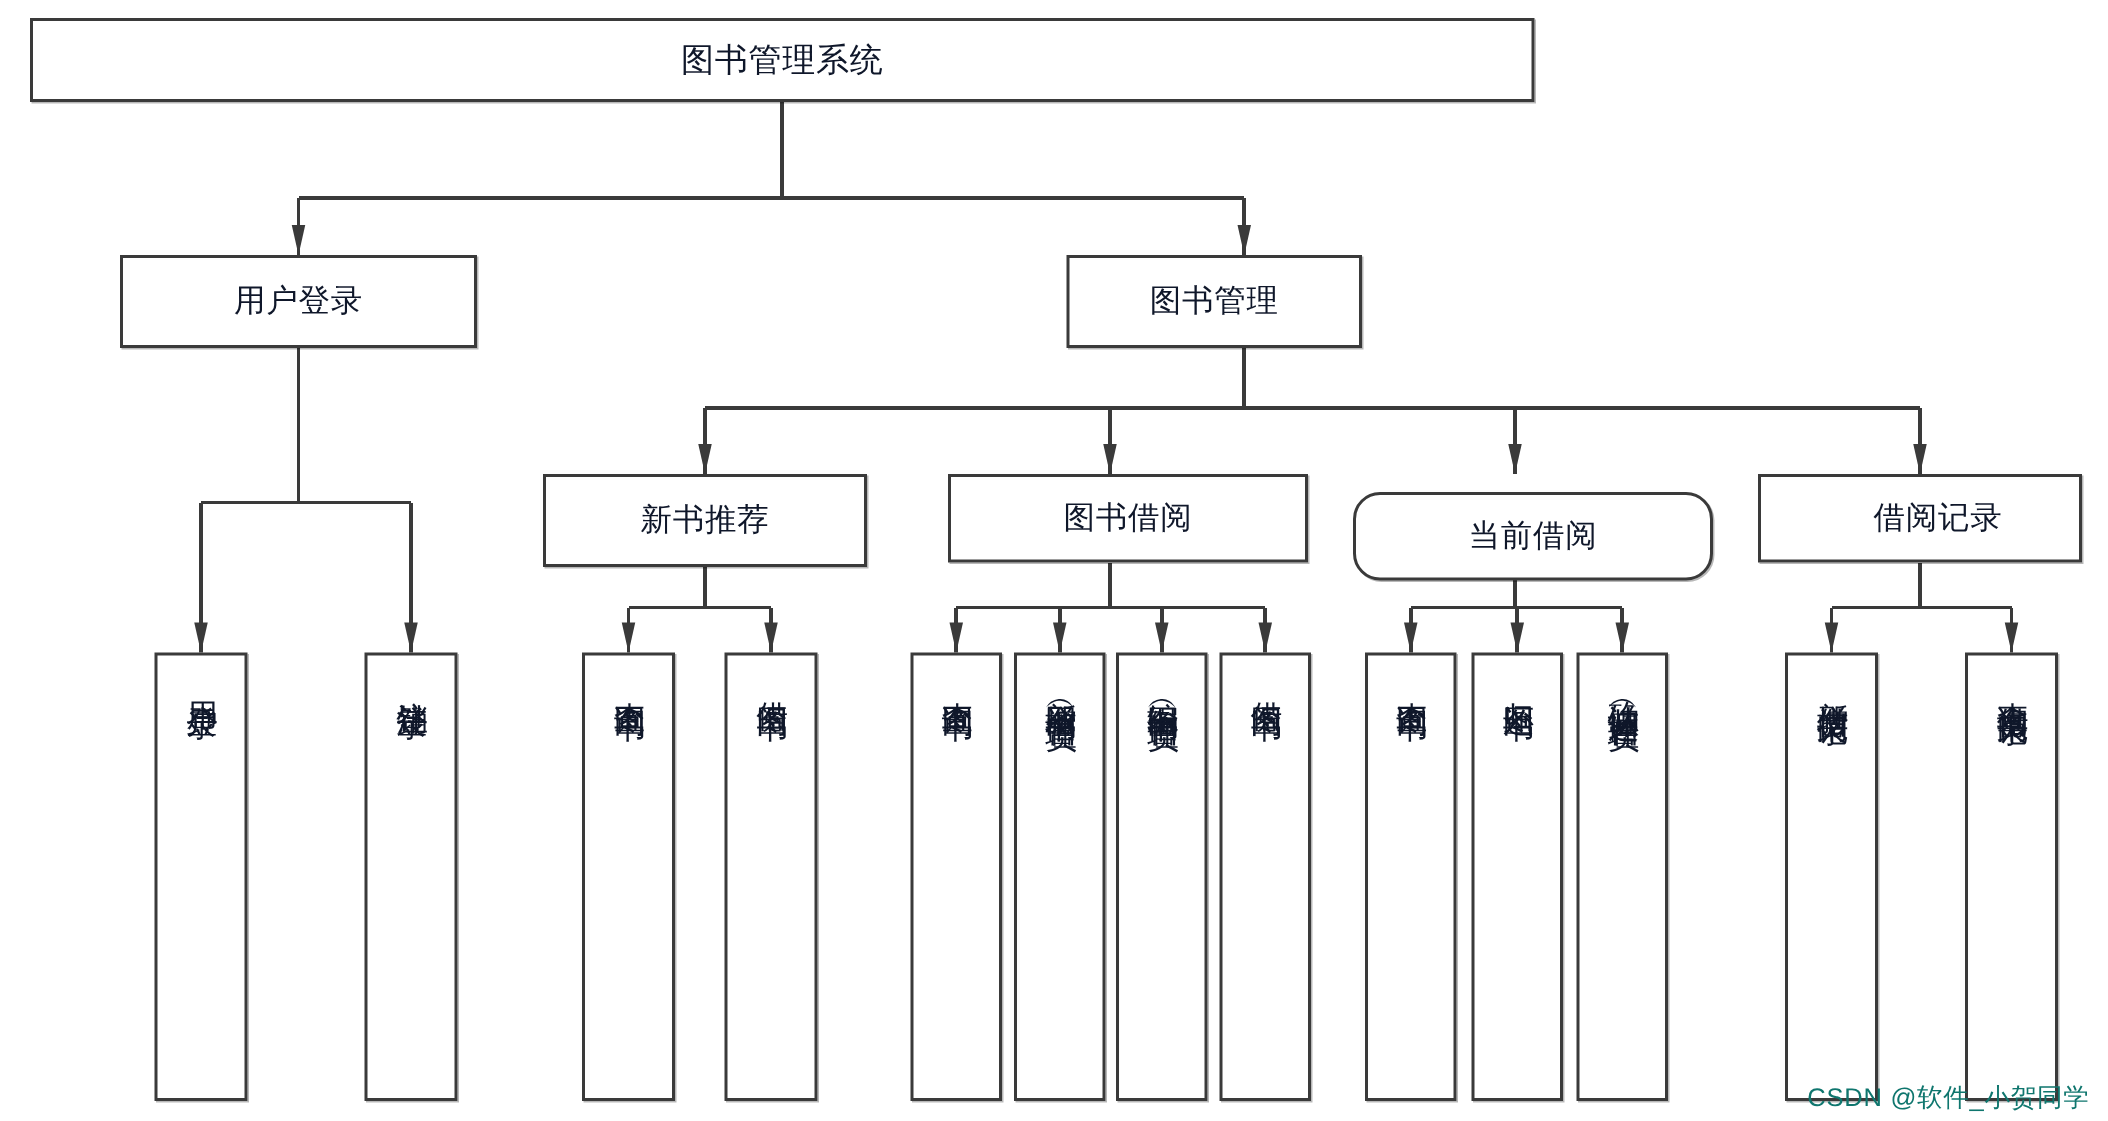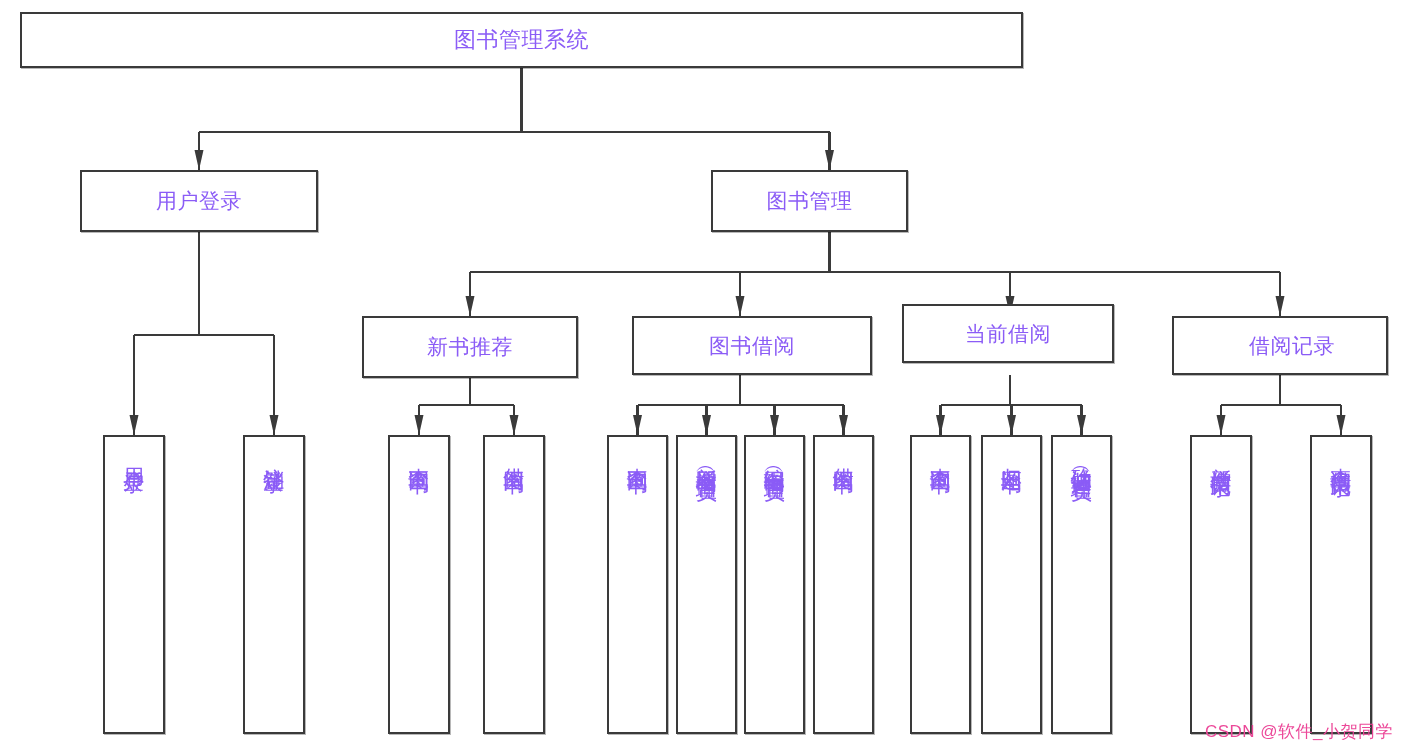--- a/index.html
+++ b/index.html
@@ -26,21 +26,21 @@
     pointer-events: none;
   }
   .node {
     position: absolute;
     box-sizing: border-box;
     border: 2px solid #3a3a3a;
     background: #ffffff;
     display: flex;
     align-items: center;
     justify-content: center;
-    color: #8b5cf6;
+    color: #0f172a;
     box-shadow: 1px 1px 0 rgba(0,0,0,0.28);
   }
   .node .lbl {
     display: block;
     text-align: center;
     line-height: 1.12;
   }
   .node.horiz .lbl {
     font-size: 21px;
     letter-spacing: 0.5px;
@@ -57,21 +57,21 @@
     font-size: 21px;
     line-height: 1.22;
     letter-spacing: 2px;
     white-space: nowrap;
   }
   .watermark {
     position: absolute;
     right: 12px;
     bottom: 4px;
     font-size: 17px;
-    color: #ec4899;
+    color: #0f766e;
     letter-spacing: 0.5px;
     white-space: nowrap;
     user-select: none;
   }
 </style>
 </head>
 <body>
 
 <div id="stage">
   <svg id="edges" viewBox="0 0 1405 747">
@@ -137,21 +137,21 @@
       </div>
       <div class="node horiz" style="left: 711px; top: 170px; width: 197px; height: 62px;">
         <span class="lbl">图书管理</span>
       </div>
       <div class="node horiz" style="left: 362px; top: 316px; width: 216px; height: 62px;">
         <span class="lbl">新书推荐</span>
       </div>
       <div class="node horiz" style="left: 632px; top: 316px; width: 240px; height: 59px;">
         <span class="lbl">图书借阅</span>
       </div>
-      <div class="node horiz" style="left: 902px; top: 304px; width: 212px; height: 59px;">
+      <div class="node horiz" style="left: 902px; top: 328px; width: 240px; height: 59px; border-radius: 18px;">
         <span class="lbl">当前借阅</span>
       </div>
       <div class="node horiz" style="left: 1172px; top: 316px; width: 216px; height: 59px; padding-left: 24px;">
         <span class="lbl">借阅记录</span>
       </div>
       <div class="node vert" style="left: 103px; top: 435px; width: 62px; height: 299px;">
         <span class="lbl">用户登录</span>
       </div>
       <div class="node vert" style="left: 243px; top: 435px; width: 62px; height: 299px;">
         <span class="lbl">注销登录</span>

